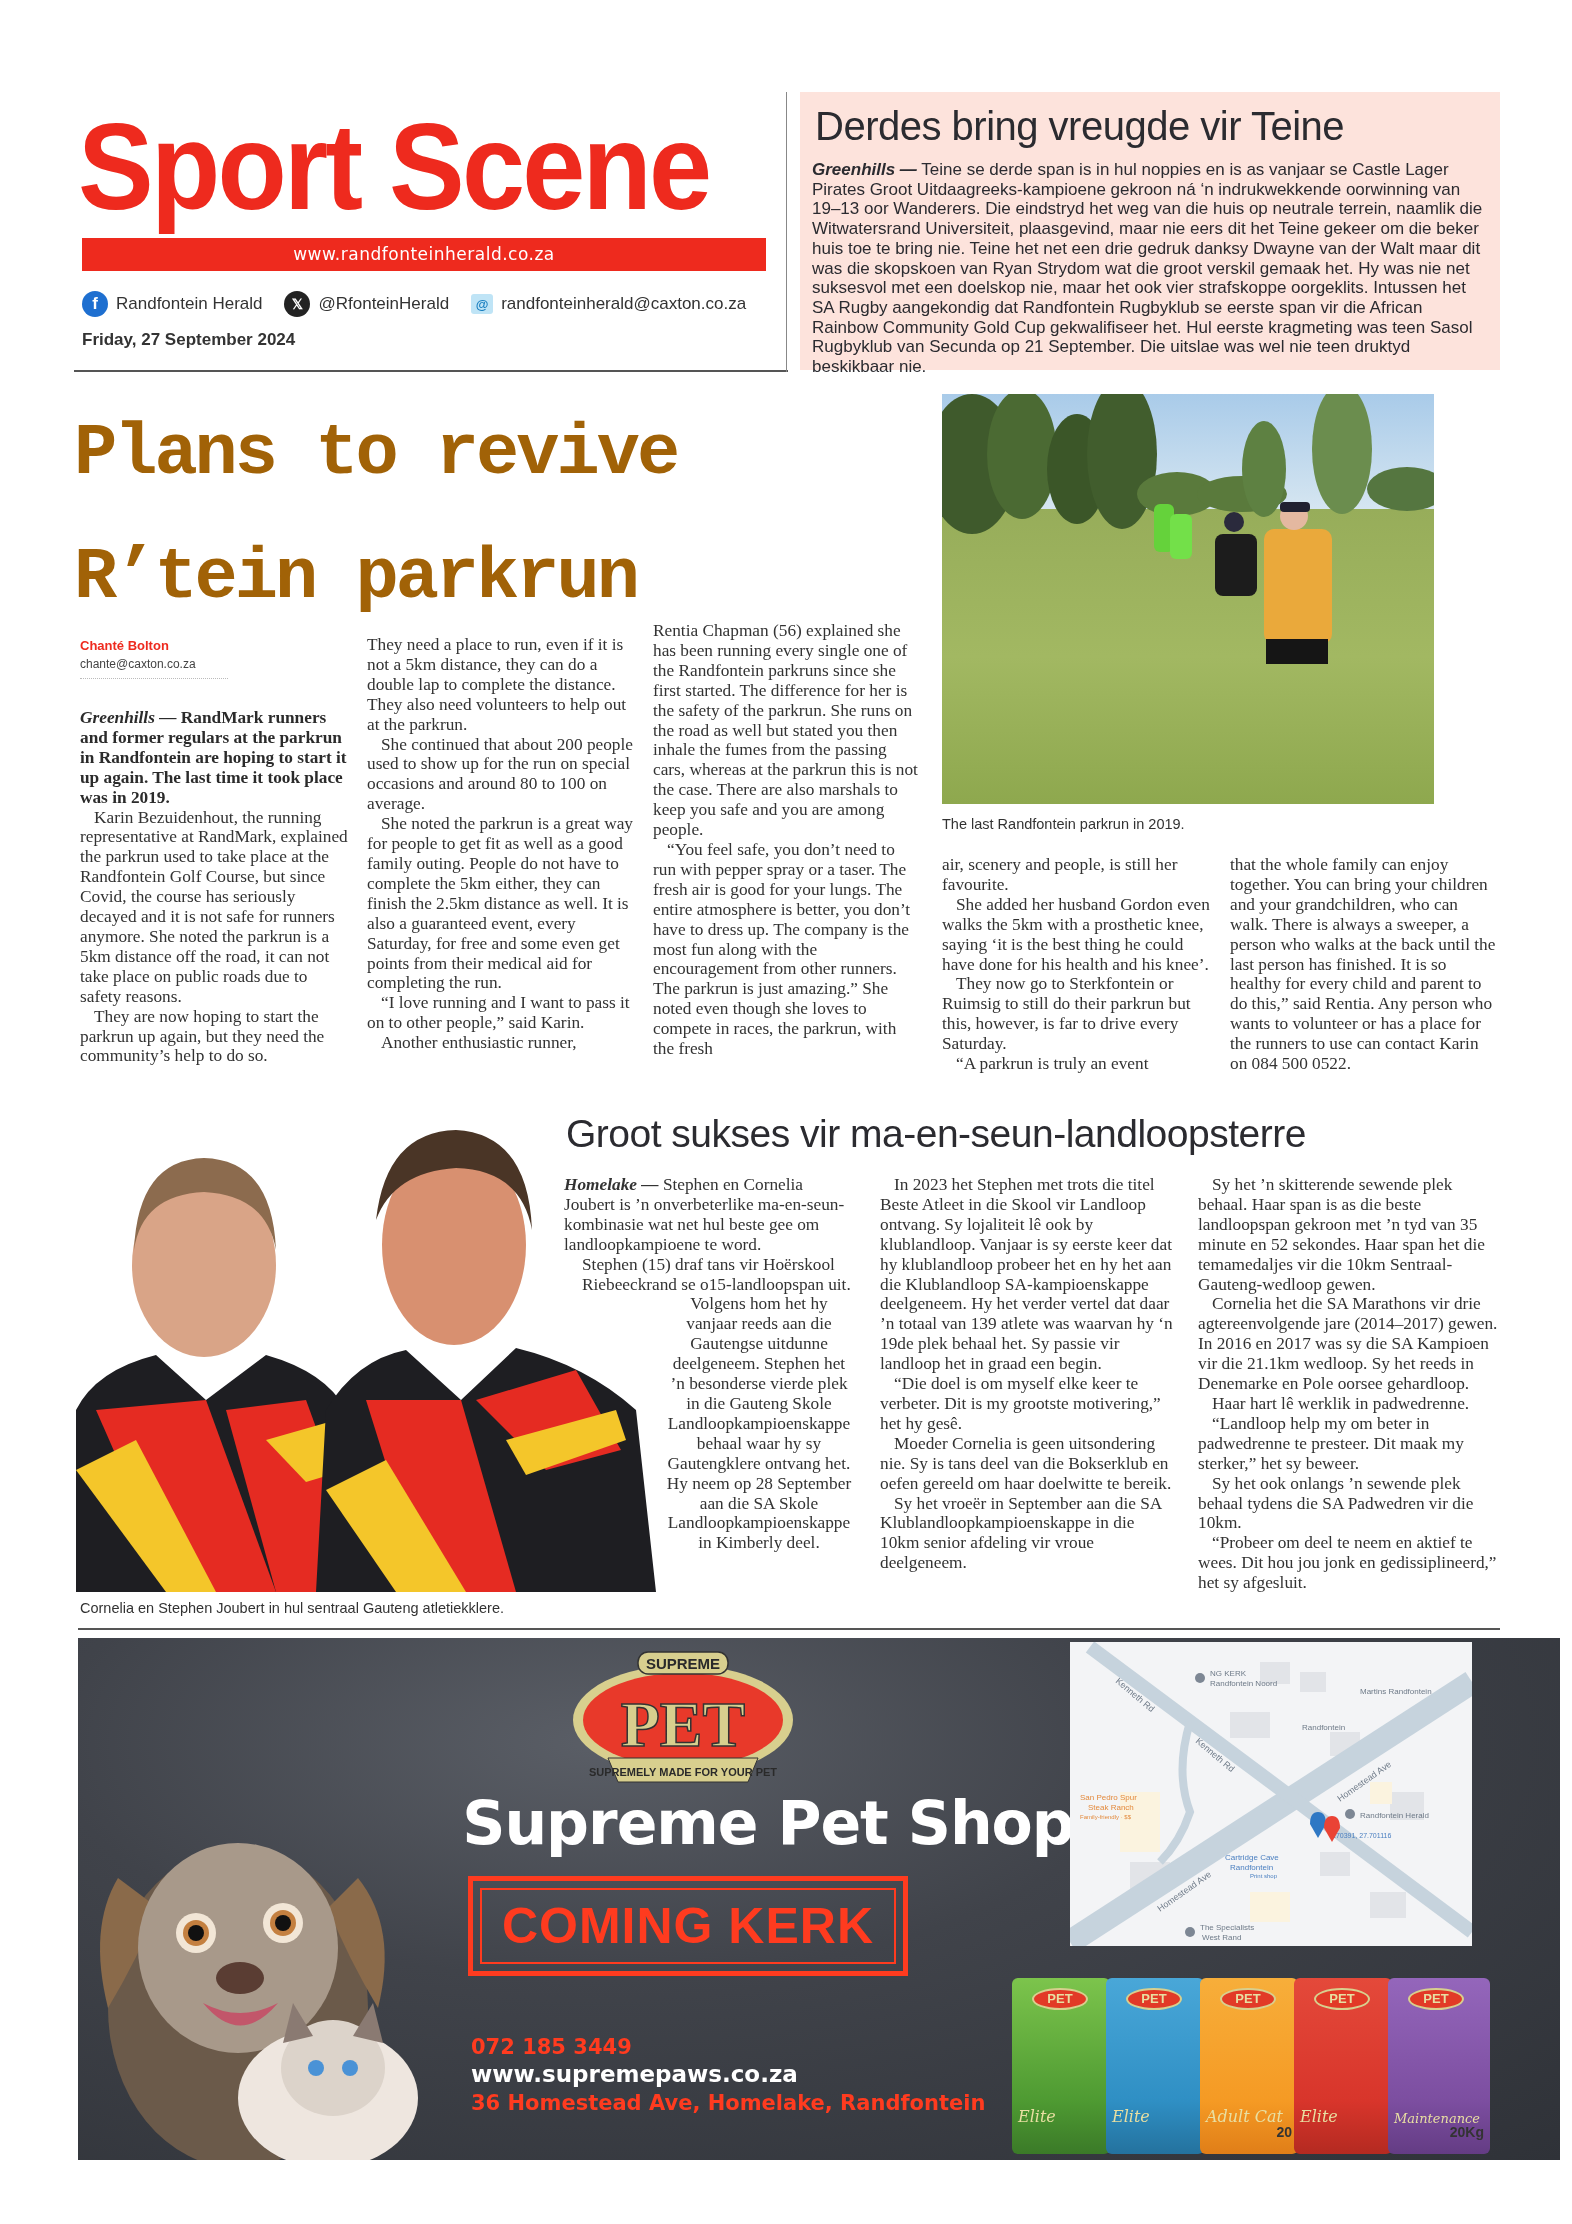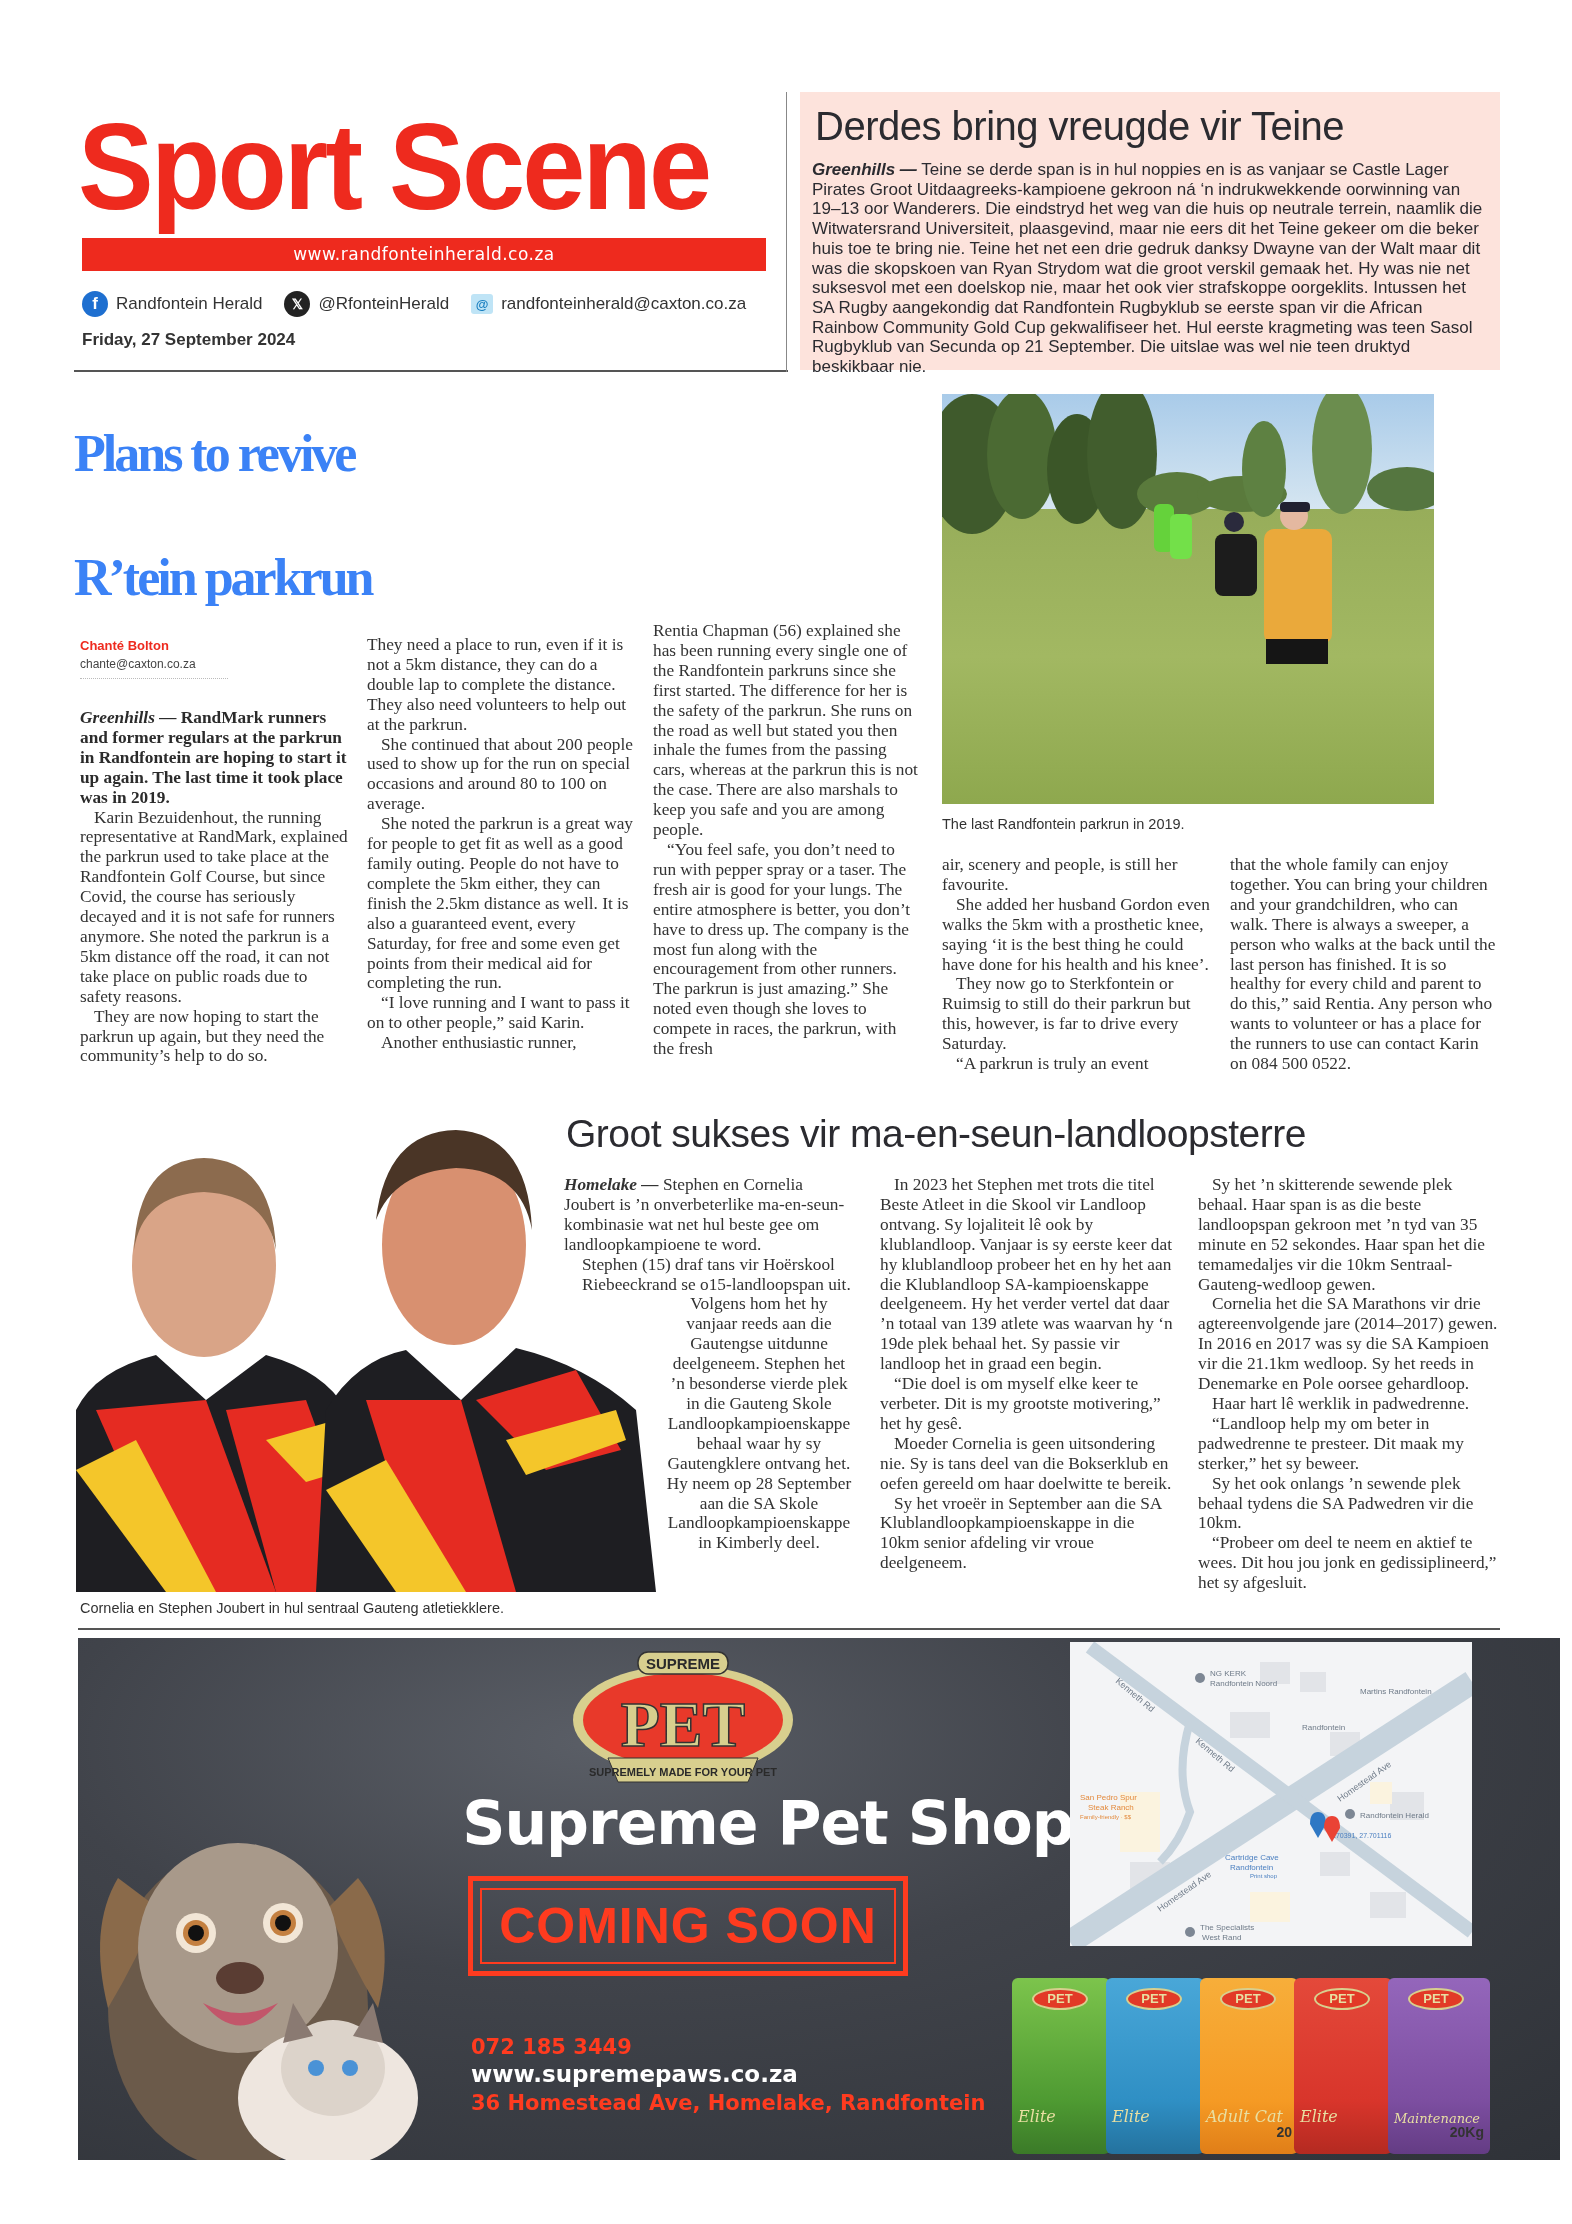--- a/index.html
+++ b/index.html
@@ -49,22 +49,22 @@
     }
     #brief-body {
       margin-top: 10px; font-family: "Liberation Sans", sans-serif; font-size: 17px;
       line-height: 19.7px; color: #2b2b30; text-align: left;
     }
     .dateline-sans { font-style: italic; font-weight: 700; }
 
     
     #main-headline {
       left: 74px; top: 392px; width: 860px;
-      font-family: Liberation Serif, serif; font-weight: 700; font-size: 52px;
-      line-height: 124px; color: #3b82f6; letter-spacing: -3px;
+      font-family: Liberation Mono, monospace; font-weight: 700; font-size: 72px;
+      line-height: 124px; color: #a16207; letter-spacing: -3px;
     }
 
     
     #byline-name { left: 80px; top: 638px; font-family: "Liberation Sans", sans-serif; font-weight: 700; font-size: 13px; color: #ee2a1e; }
     #byline-email { left: 80px; top: 657px; font-family: Liberation Sans, sans-serif; font-size: 12px; color: #444; }
     #byline-rule { left: 80px; top: 678px; width: 148px; border-top: 1px dotted #bbb; }
 
     .col {
       font-family: "Liberation Serif", serif; font-size: 17.3px; line-height: 19.9px;
       color: #333; text-align: left;
@@ -316,21 +316,21 @@
       <ellipse cx="115" cy="70" rx="100" ry="47" fill="#e8392a"></ellipse>
       <rect x="70" y="2" width="90" height="22" rx="10" fill="#d8cf8e" stroke="#333" stroke-width="1.5"></rect>
       <text x="115" y="19" text-anchor="middle" font-family="Liberation Sans, sans-serif" font-weight="700" font-size="15" fill="#2a2a2a">SUPREME</text>
       <text x="115" y="96" text-anchor="middle" font-family="Liberation Serif, serif" font-weight="700" font-size="64" fill="#d8cf8e" stroke="#333" stroke-width="1.5">PET</text>
       <path d="M40 108 L190 108 L180 132 L50 132Z" fill="#d8cf8e" stroke="#333" stroke-width="1"></path>
       <text x="115" y="126" text-anchor="middle" font-family="Liberation Sans, sans-serif" font-weight="700" font-size="11" fill="#2a2a2a">SUPREMELY MADE FOR YOUR PET</text>
     </svg>
   </div>
 
   <div class="abs" id="ad-headline">Supreme Pet Shop</div>
-  <div class="abs" id="ad-coming-soon">COMING SOON</div>
+  <div class="abs" id="ad-coming-soon">COMING KERK</div>
 
   <div class="abs ad-contact" id="ad-phone">072 185 3449</div>
   <div class="abs ad-contact" id="ad-web">www.supremepaws.co.za</div>
   <div class="abs ad-contact" id="ad-address">36 Homestead Ave, Homelake, Randfontein</div>
 
   <div class="abs" id="ad-map">
     <svg width="402" height="304" viewBox="0 0 402 304" font-family="Liberation Sans, sans-serif">
       <rect width="402" height="304" fill="#f3f4f6"></rect>
       <g fill="#e2e4e8">
         <rect x="190" y="20" width="30" height="22"></rect>

